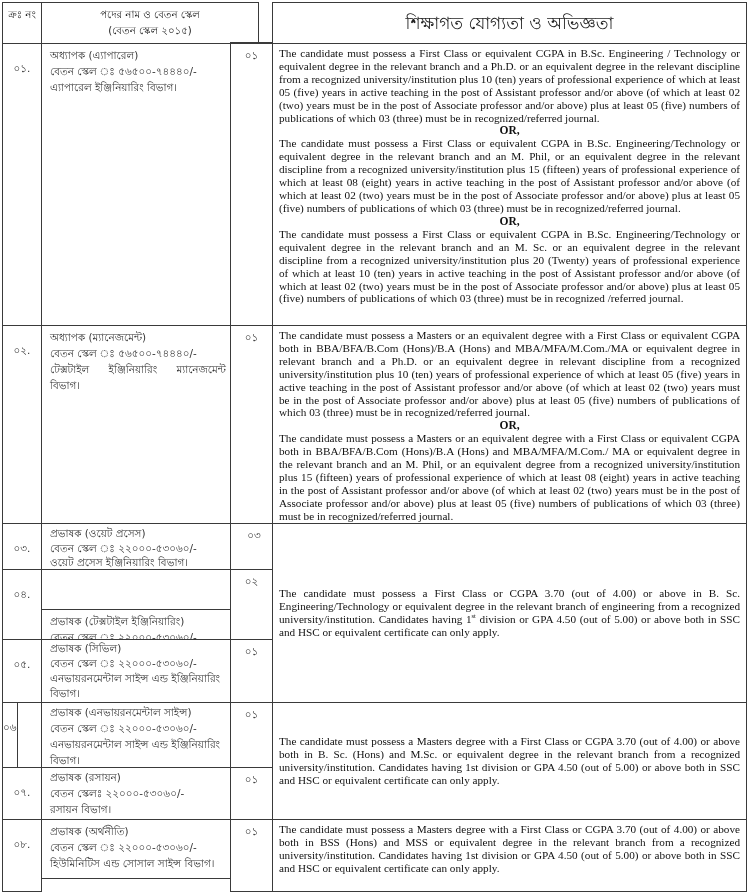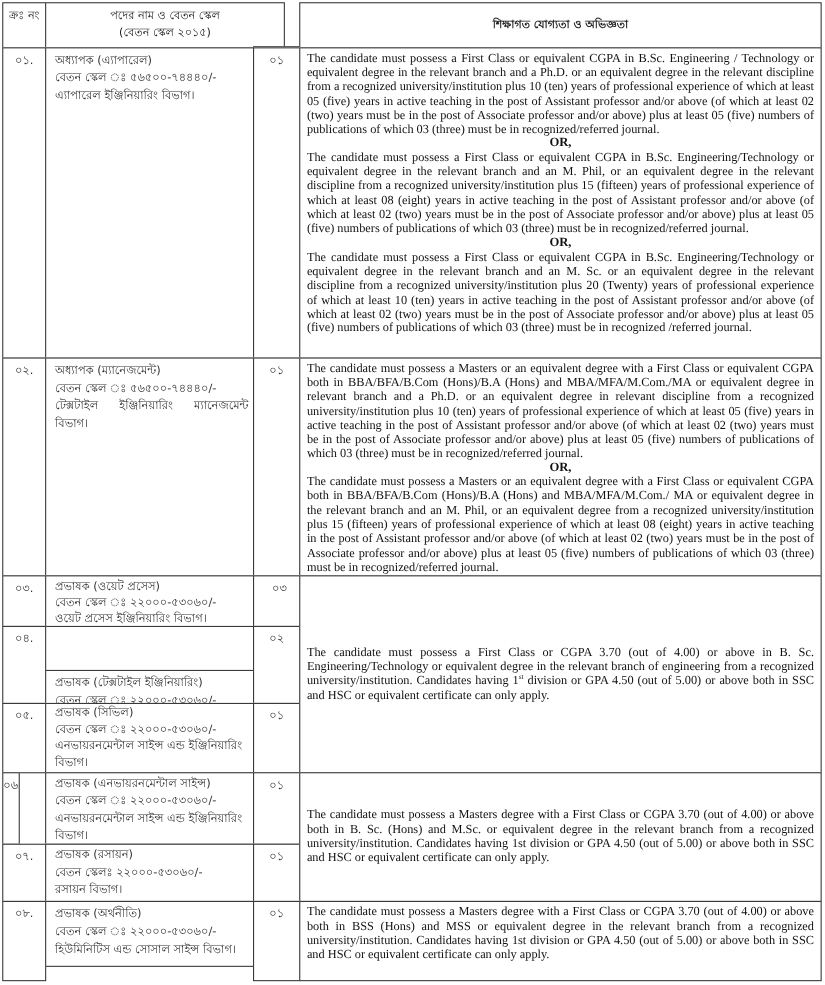--- a/index.html
+++ b/index.html
@@ -2,21 +2,21 @@
 <html><head>
 <meta charset="utf-8">
 <style>
   html, body { margin:0; padding:0; background:#ffffff; }
   body { width:750px; height:895px; overflow:hidden; position:relative; color:#1a1a1a; }
   .page { position:absolute; left:2px; top:2px; width:745px; height:889px; }
   .cell { position:absolute; box-sizing:border-box; border:1.3px solid #3a3a3a; background:#fff; overflow:hidden; }
   .bn { font-family:"DejaVu Sans", sans-serif; font-size:10.4px; line-height:16px; color:#333; }
   .en { font-family:"Liberation Serif", serif; font-size:11.2px; line-height:12.9px; color:#111; text-align:justify; }
   .hdr { font-family:"DejaVu Sans", sans-serif; font-size:10.2px; line-height:16px; text-align:center; color:#222; }
-  .c-no { text-align:center; padding-top:3px; }
+  .c-no { text-align:center; padding-top:16px; }
   .c-post { padding:3px 4px 0 8px; }
   .c-count { text-align:center; padding-top:3px; }
   .c-qual { padding:3px 6px 0 6px; }
   .or { text-align:center; font-weight:bold; font-family:"Liberation Serif", serif; font-size:11.5px; line-height:13px; }
   .qual-center { display:flex; align-items:center; }
   .qual-center > div { width:100%; }
   .post-line { display:block; text-align:justify; }
   sup { font-size:6.5px; line-height:0; }
 </style>
 </head>
@@ -28,21 +28,21 @@
     <span>ক্রঃ নং</span>
   </div>
   <div class="cell hdr" style="left:39px;top:0;width:218px;height:42px;padding-top:4px;">
     <div>পদের নাম ও বেতন স্কেল</div>
     <div>(বেতন স্কেল ২০১৫)</div>
   </div>
   <div class="cell hdr" style="left:228px;top:0;width:43px;height:42px;padding:4px 3px 0;margin-top:40px;">
     <span>পদের সংখ্যা</span>
   </div>
   <div class="cell hdr qual-center" style="left:270px;top:0;width:475px;height:42px;">
-    <div style="font-size:10px;font-weight:bold;">শিক্ষাগত যোগ্যতা ও অভিজ্ঞতা</div>
+    <div style="font-size:17px;">শিক্ষাগত যোগ্যতা ও অভিজ্ঞতা</div>
   </div>
 
   <div class="cell bn c-no" style="left:0;top:41px;width:40px;height:283px;">
     <span>০১.</span>
   </div>
   <div class="cell bn c-post" style="left:39px;top:41px;width:190px;height:283px;">
     <span class="post-line">অধ্যাপক (এ্যাপারেল)</span>
     <span class="post-line">বেতন স্কেল ঃ ৫৬৫০০-৭৪৪৪০/-</span>
     <span class="post-line">এ্যাপারেল ইঞ্জিনিয়ারিং বিভাগ।</span>
   </div>

